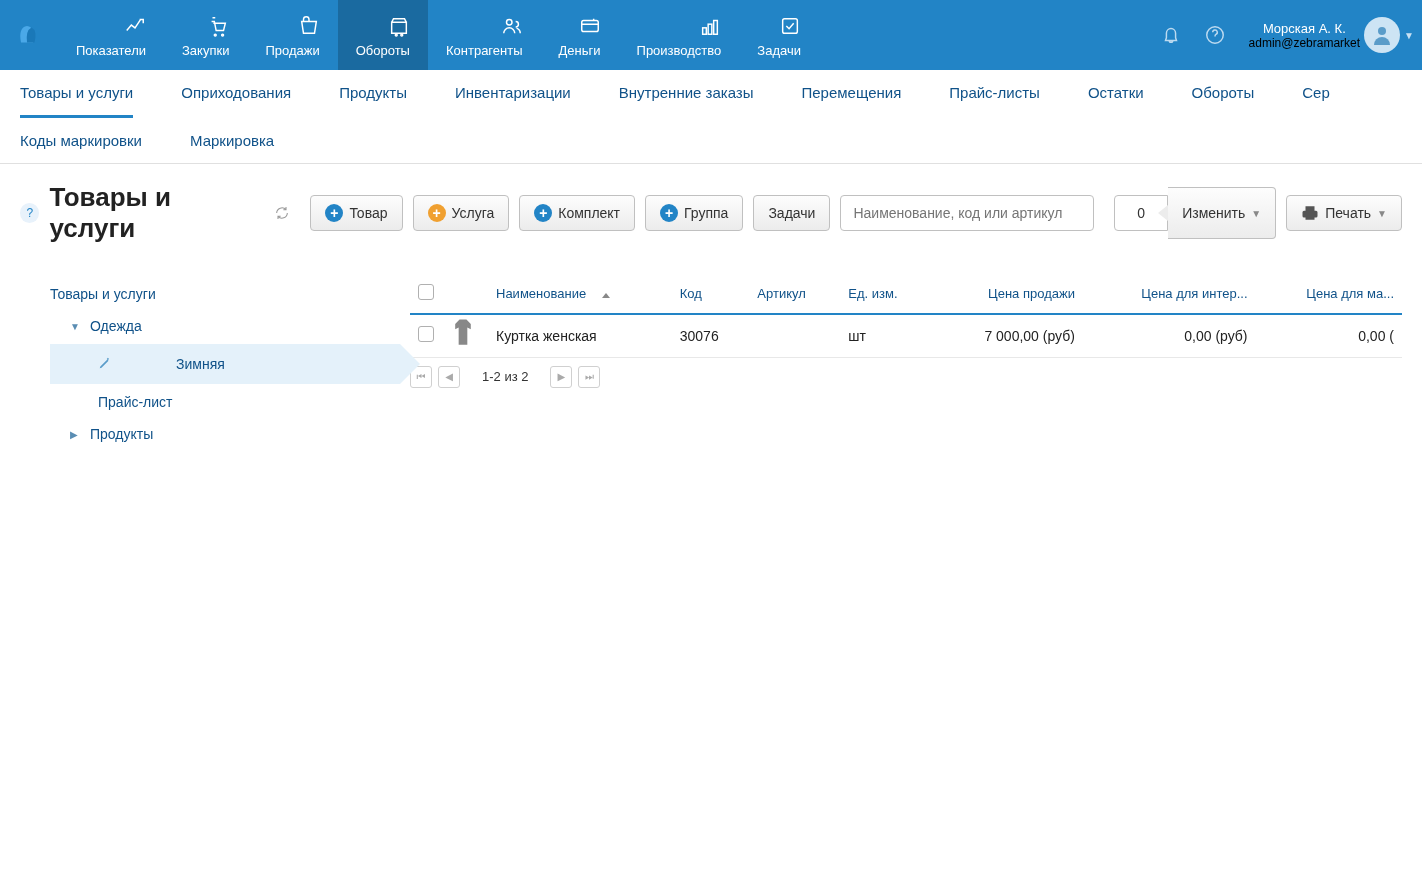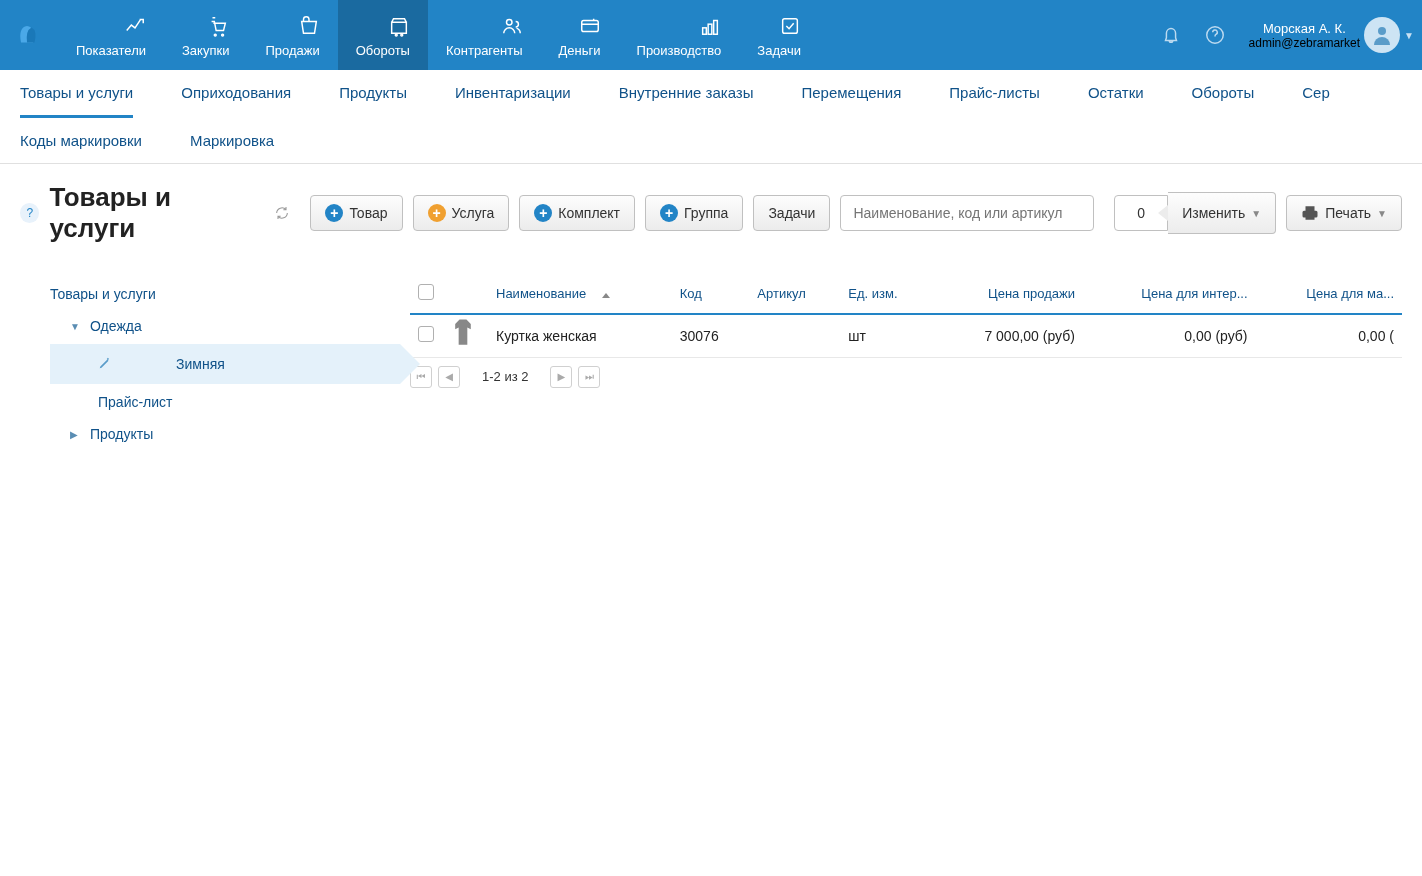--- a/index.html
+++ b/index.html
@@ -42,21 +42,21 @@
 .btn .plus-blue, .btn .plus-orange { width: 18px; height: 18px; border-radius: 50%; display: inline-flex; align-items: center; justify-content: center; color: #fff; font-weight: bold; line-height: 1; }
 .plus-blue { background: #2284c6; }
 .plus-orange { background: #f0a030; }
 
 .search-input { height: 36px; border: 1px solid #c0c0c0; border-radius: 4px; padding: 0 12px; width: 260px; font-size: 14px; color: #888; }
 
 .toolbar-spacer { flex: 1 1 auto; }
 
 .count-pill { display: flex; align-items: center; }
 .count-box { height: 36px; border: 1px solid #c0c0c0; border-radius: 4px 0 0 4px; padding: 0 22px; display: inline-flex; align-items: center; background: #fff; }
-.change-btn { height: 42px; border: 1px solid #c0c0c0; border-left: none; border-radius: 0 4px 4px 0; padding: 0 14px; display: inline-flex; align-items: center; gap: 6px; cursor: pointer; background: linear-gradient(#fdfdfd,#ececec); position: relative; }
+.change-btn { height: 52px; border: 1px solid #c0c0c0; border-left: none; border-radius: 0 4px 4px 0; padding: 0 14px; display: inline-flex; align-items: center; gap: 6px; cursor: pointer; background: linear-gradient(#fdfdfd,#ececec); position: relative; }
 .change-btn::before { content: ""; position: absolute; left: -10px; top: 50%; transform: translateY(-50%); width: 0; height: 0; border-top: 8px solid transparent; border-bottom: 8px solid transparent; border-right: 10px solid #ececec; }
 
 .print-btn svg { width: 18px; height: 18px; fill: #555; }
 
 
 .main { display: flex; padding: 0 20px 20px 20px; }
 .tree { width: 390px; padding: 20px 10px 0 30px; }
 .tree-line { padding: 8px 0 8px 0; color: #105289; cursor: pointer; display: flex; align-items: center; gap: 8px; }
 .tree-indent-1 { padding-left: 20px; }
 .tree-indent-2 { padding-left: 48px; }

